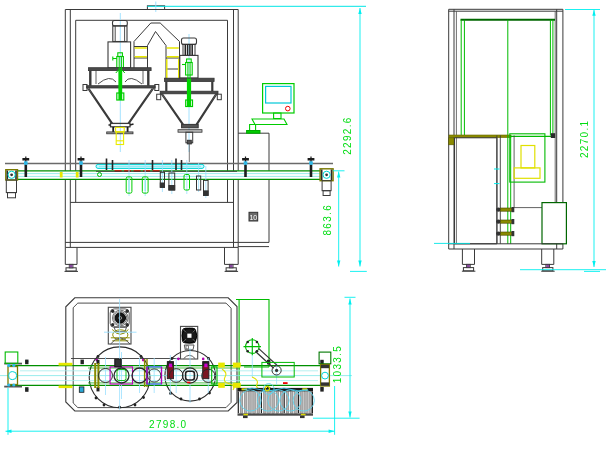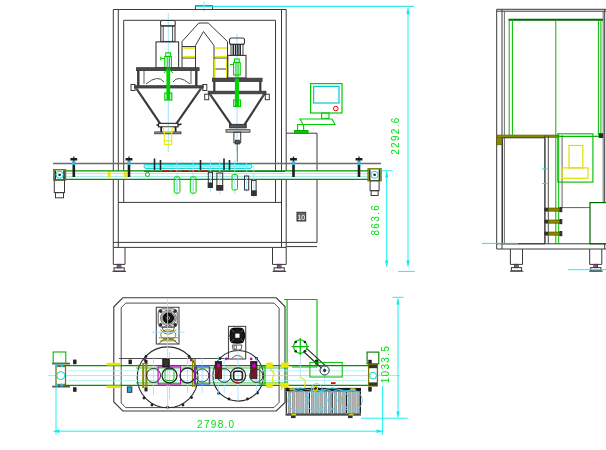--- a/index.html
+++ b/index.html
@@ -1,16 +1,16 @@
 <!DOCTYPE html>
 <html><head>
 <meta charset="utf-8">
 <style>
 html,body{margin:0;padding:0;background:#ffffff;}
-#page{width:534px;height:450px;position:relative;font-family:"Liberation Sans",sans-serif;margin-left:48px;}
+#page{width:534px;height:450px;position:relative;font-family:"Liberation Sans",sans-serif;}
 svg{position:absolute;top:0;left:0;}
 text{font-family:"Liberation Sans",sans-serif;}
 </style>
 </head>
 <body>
 <div id="page">
 <svg width="606" height="450" viewBox="0 0 606 450">
 
 <rect x="0" y="0" width="606" height="450" fill="#ffffff"></rect>
 <g fill="none" stroke-linecap="butt">

